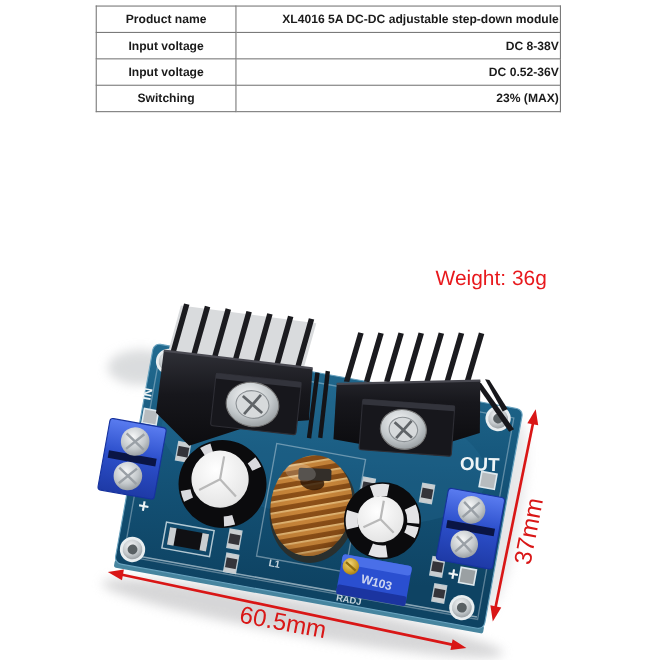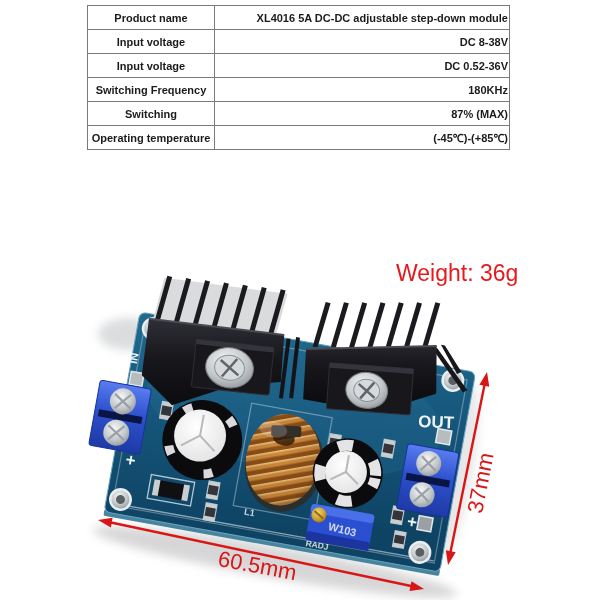--- a/index.html
+++ b/index.html
@@ -4,21 +4,21 @@
 <style>
   html,body{margin:0;padding:0;background:#ffffff;}
   #stage{position:relative;width:600px;height:600px;background:#ffffff;overflow:hidden;
          font-family:"Liberation Sans",sans-serif;}
   table.spec{position:absolute;left:87px;top:5px;width:423px;border-collapse:collapse;
              table-layout:fixed;}
   table.spec td{border:1px solid #7a7a7a;height:21px;font-size:11px;font-weight:bold;
                 color:#1b1b1b;white-space:nowrap;overflow:hidden;}
   td.lbl{width:124px;text-align:center;}
   td.val{padding-left:11px;text-align:right;margin-top:20px;}
-  #weight{position:absolute;left:396px;top:260px;font-size:23px;color:#e8191d;}
+  #weight{position:absolute;left:396px;top:243px;font-size:19px;color:#e8191d;}
   svg{position:absolute;left:0;top:0;}
   svg text{font-family:"Liberation Sans",sans-serif;}
 </style>
 </head>
 <body>
 
 <div id="stage">
 
   <table class="spec">
     <tbody>
@@ -28,30 +28,22 @@
       </tr>
       <tr>
         <td class="lbl">Input voltage</td>
         <td class="val">DC 8-38V</td>
       </tr>
       <tr>
         <td class="lbl">Input voltage</td>
         <td class="val">DC 0.52-36V</td>
       </tr>
       <tr>
-        <td class="lbl">Switching Frequency</td>
-        <td class="val">180KHz</td>
-      </tr>
-      <tr>
         <td class="lbl">Switching</td>
-        <td class="val">87% (MAX)</td>
-      </tr>
-      <tr>
-        <td class="lbl">Operating temperature</td>
-        <td class="val">(-45℃)-(+85℃)</td>
+        <td class="val">23% (MAX)</td>
       </tr>
     </tbody>
   </table>
 
   <div id="weight">Weight: 36g</div>
 
   <svg width="600" height="600" viewBox="0 0 600 600">
     <defs>
       <linearGradient id="pcbG" x1="0" y1="0" x2="0.25" y2="1">
         <stop offset="0" stop-color="#226b90"></stop>

